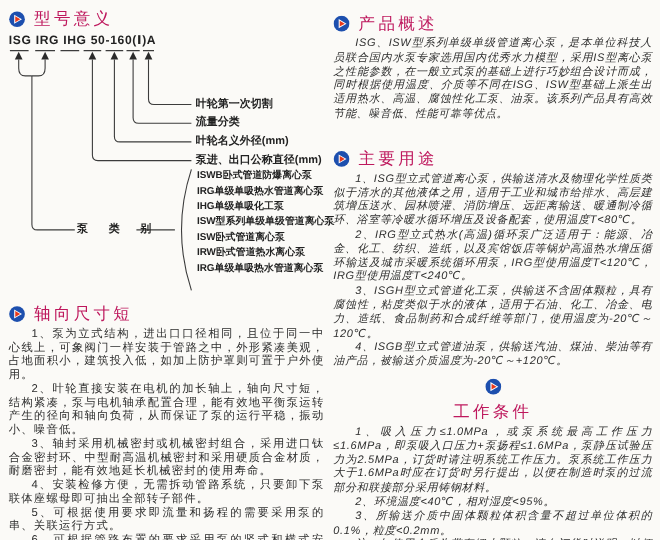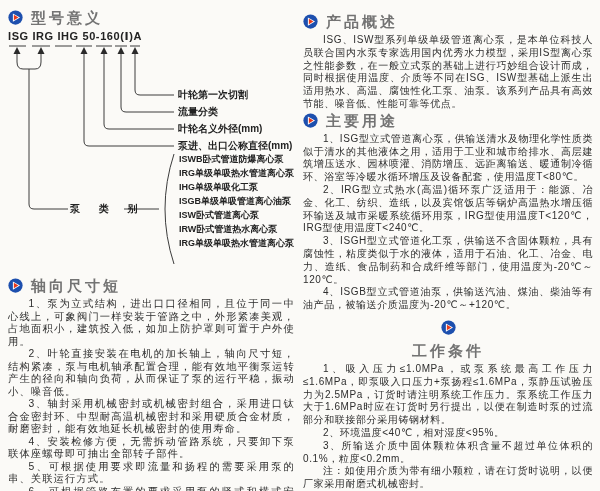--- a/index.html
+++ b/index.html
@@ -12,28 +12,28 @@
   .page{
     position:relative;width:600px;height:491px;
     background:#fbfaf7;overflow:hidden;
   }
   .col{position:absolute;top:0;}
   .col-left{left:8px;width:287px;}
   .col-right{left:303px;width:290px;}
 
   .sec-header{display:flex;align-items:center;gap:8px;margin:10px 0 5px 0;}
   .sec-icon{width:15px;height:15px;flex:0 0 auto;display:block;}
-  .sec-title{font-size:15px;font-weight:bold;color:#737373;letter-spacing:3px;line-height:1;}
+  .sec-title{font-size:15px;font-weight:normal;color:#be185d;letter-spacing:3px;line-height:1;}
 
   .para{
     margin:0;padding:0;
     font-size:10.3px;line-height:12.5px;letter-spacing:1.1px;
     text-align:justify;text-indent:2em;color:#2d2d2d;
   }
-  .col-right .para{font-size:10px;line-height:12.8px;letter-spacing:0.6px;}
+  .col-right .para{font-size:10px;line-height:12.8px;letter-spacing:0.6px;font-style:italic;}
 
   
   .diagram{position:relative;height:238px;margin-top:2px;}
   .model-code{
     font-size:11px;font-weight:bold;letter-spacing:0.6px;color:#222;
     white-space:nowrap;
   }
   .tree-svg{position:absolute;left:0;top:0;}
   .tree-label{
     position:absolute;font-size:10px;font-weight:bold;color:#222;
@@ -99,21 +99,21 @@
       <div class="tree-label lbl-cut">叶轮第一次切割</div>
       <div class="tree-label lbl-flow">流量分类</div>
       <div class="tree-label lbl-impeller">叶轮名义外径(mm)</div>
       <div class="tree-label lbl-diameter">泵进、出口公称直径(mm)</div>
       <div class="tree-label lbl-category">泵 类 别</div>
 
       <div class="pump-list">
         <div class="pump-item">ISWB卧式管道防爆离心泵</div>
         <div class="pump-item">IRG单级单吸热水管道离心泵</div>
         <div class="pump-item">IHG单级单吸化工泵</div>
-        <div class="pump-item">ISGB单级单吸管道离心油泵</div>
+        <div class="pump-item">ISW型系列单级单级管道离心泵</div>
         <div class="pump-item">ISW卧式管道离心泵</div>
         <div class="pump-item">IRW卧式管道热水离心泵</div>
         <div class="pump-item">IRG单级单吸热水管道离心泵</div>
       </div>
     </div>
 
     <div class="sec-header">
       <svg class="sec-icon" viewBox="0 0 20 20">
         <circle cx="10" cy="10" r="9.5" fill="#1d4fae"></circle>
         <path d="M6.5 4.5 L16 10 L6.5 15.5 Z" fill="#ffffff"></path>
@@ -135,21 +135,21 @@
     <div class="sec-header" style="margin-top:14px;">
       <svg class="sec-icon" viewBox="0 0 20 20">
         <circle cx="10" cy="10" r="9.5" fill="#1d4fae"></circle>
         <path d="M6.5 4.5 L16 10 L6.5 15.5 Z" fill="#ffffff"></path>
         <path d="M7.8 6.4 L13.9 10 L7.8 13.6 Z" fill="#e8391b"></path>
       </svg>
       <span class="sec-title">产品概述</span>
     </div>
     <p class="para">ISG、ISW型系列单级单级管道离心泵，是本单位科技人员联合国内水泵专家选用国内优秀水力模型，采用IS型离心泵之性能参数，在一般立式泵的基础上进行巧妙组合设计而成，同时根据使用温度、介质等不同在ISG、ISW型基础上派生出适用热水、高温、腐蚀性化工泵、油泵。该系列产品具有高效节能、噪音低、性能可靠等优点。</p>
 
-    <div class="sec-header" style="margin-top:2px;">
+    <div class="sec-header" style="margin-top:26px;">
       <svg class="sec-icon" viewBox="0 0 20 20">
         <circle cx="10" cy="10" r="9.5" fill="#1d4fae"></circle>
         <path d="M6.5 4.5 L16 10 L6.5 15.5 Z" fill="#ffffff"></path>
         <path d="M7.8 6.4 L13.9 10 L7.8 13.6 Z" fill="#e8391b"></path>
       </svg>
       <span class="sec-title">主要用途</span>
     </div>
     <p class="para">1、ISG型立式管道离心泵，供输送清水及物理化学性质类似于清水的其他液体之用，适用于工业和城市给排水、高层建筑增压送水、园林喷灌、消防增压、远距离输送、暖通制冷循环、浴室等冷暖水循环增压及设备配套，使用温度T&lt;80℃。</p>
     <p class="para">2、IRG型立式热水(高温)循环泵广泛适用于：能源、冶金、化工、纺织、造纸，以及宾馆饭店等锅炉高温热水增压循环输送及城市采暖系统循环用泵，IRG型使用温度T&lt;120℃，IRG型使用温度T&lt;240℃。</p>
     <p class="para">3、ISGH型立式管道化工泵，供输送不含固体颗粒，具有腐蚀性，粘度类似于水的液体，适用于石油、化工、冶金、电力、造纸、食品制药和合成纤维等部门，使用温度为-20℃～120℃。</p>

